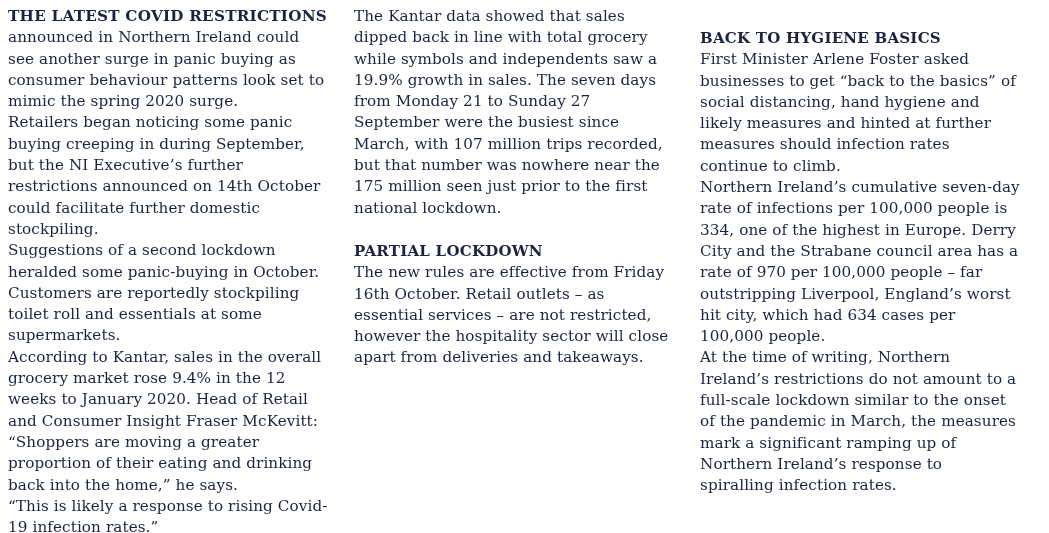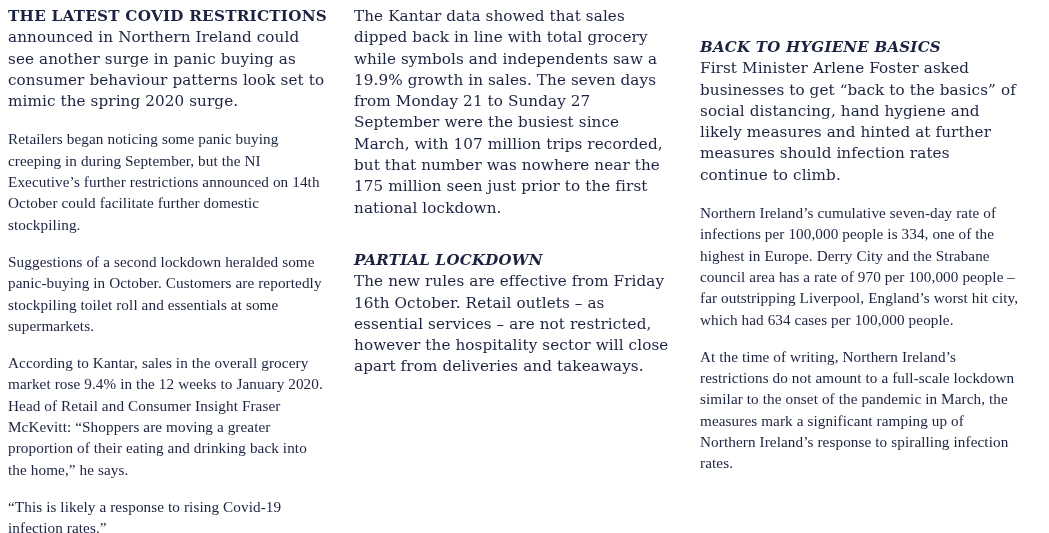--- a/index.html
+++ b/index.html
@@ -31,34 +31,32 @@
   }
   .para {
     font-size: 15.2px;
     line-height: 21.3px;
     letter-spacing: 0.1px;
     color: #1c2340;
     margin: 0;
     text-align: left;
   }
   .para + .para {
-    margin-top: 16px;
-    font-family: Liberation Serif, serif;
+    margin-top: 0px;
   }
   .heading {
     font-size: 15px;
     line-height: 21.3px;
     font-weight: bold;
     color: #1c2340;
     letter-spacing: 0.25px;
     margin: 0;
   }
   .heading.spaced {
-    margin-top: 31px;
-    font-style: italic;
+    margin-top: 22px;
   }
   .dropcap-para .lead {
     font-weight: bold;
     letter-spacing: 0.25px;
   }
 </style>
 </head>
 <body>
 
 <div class="page">

